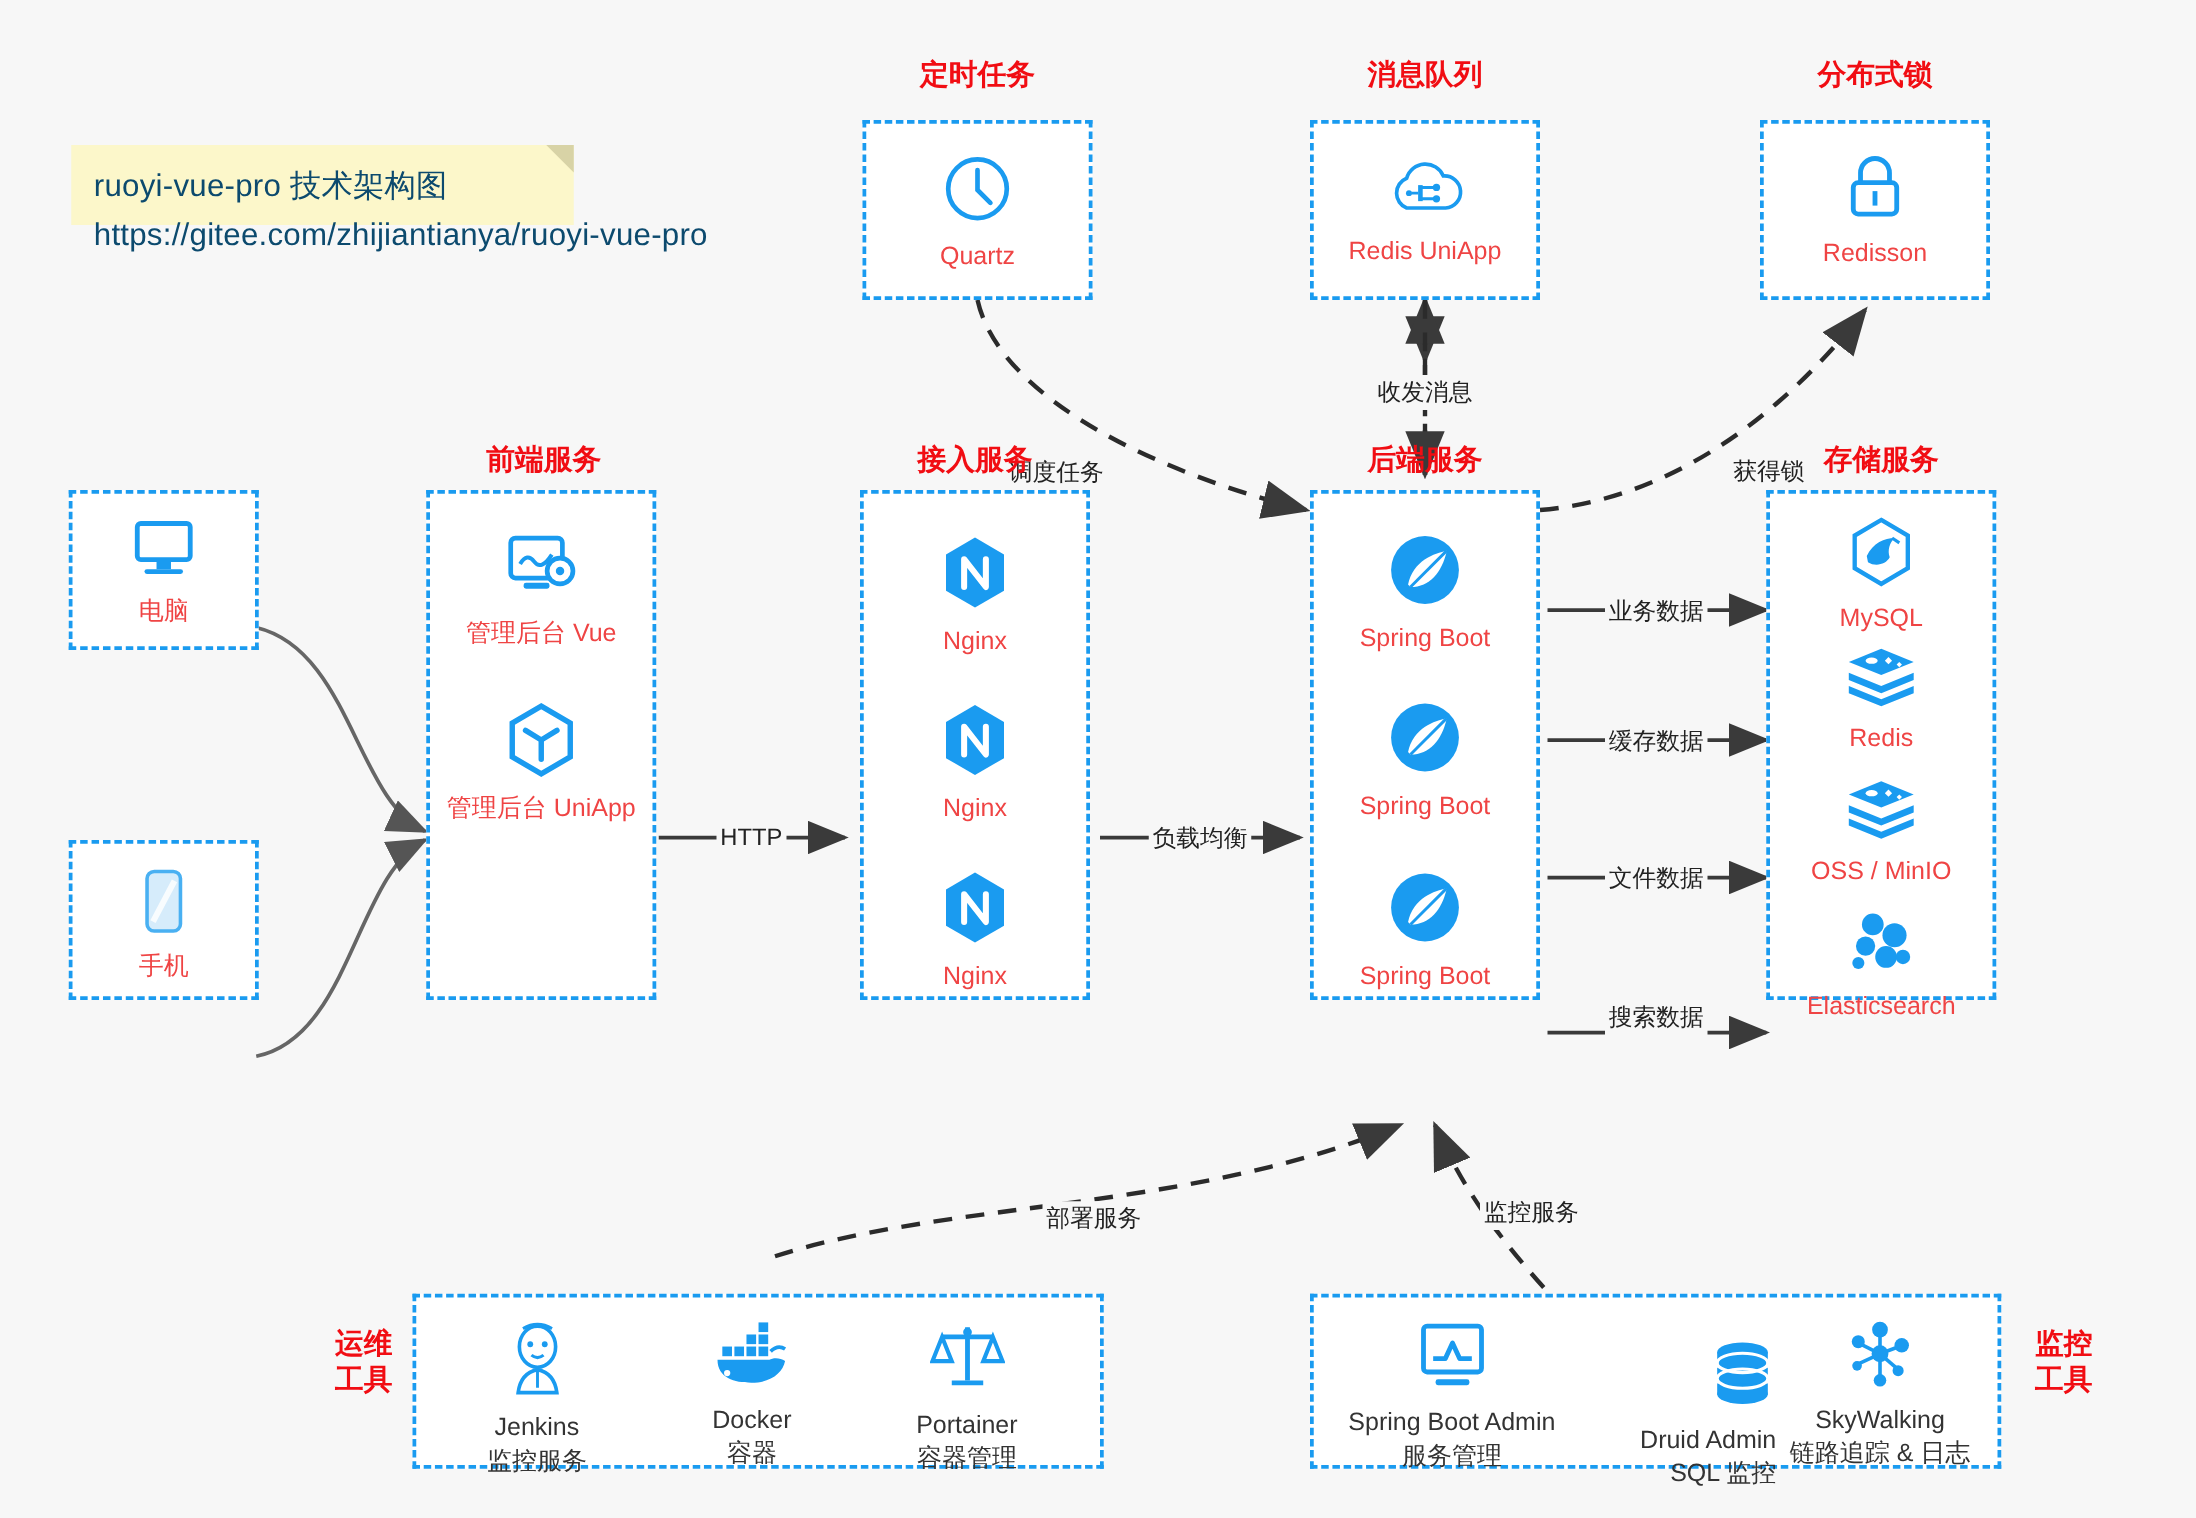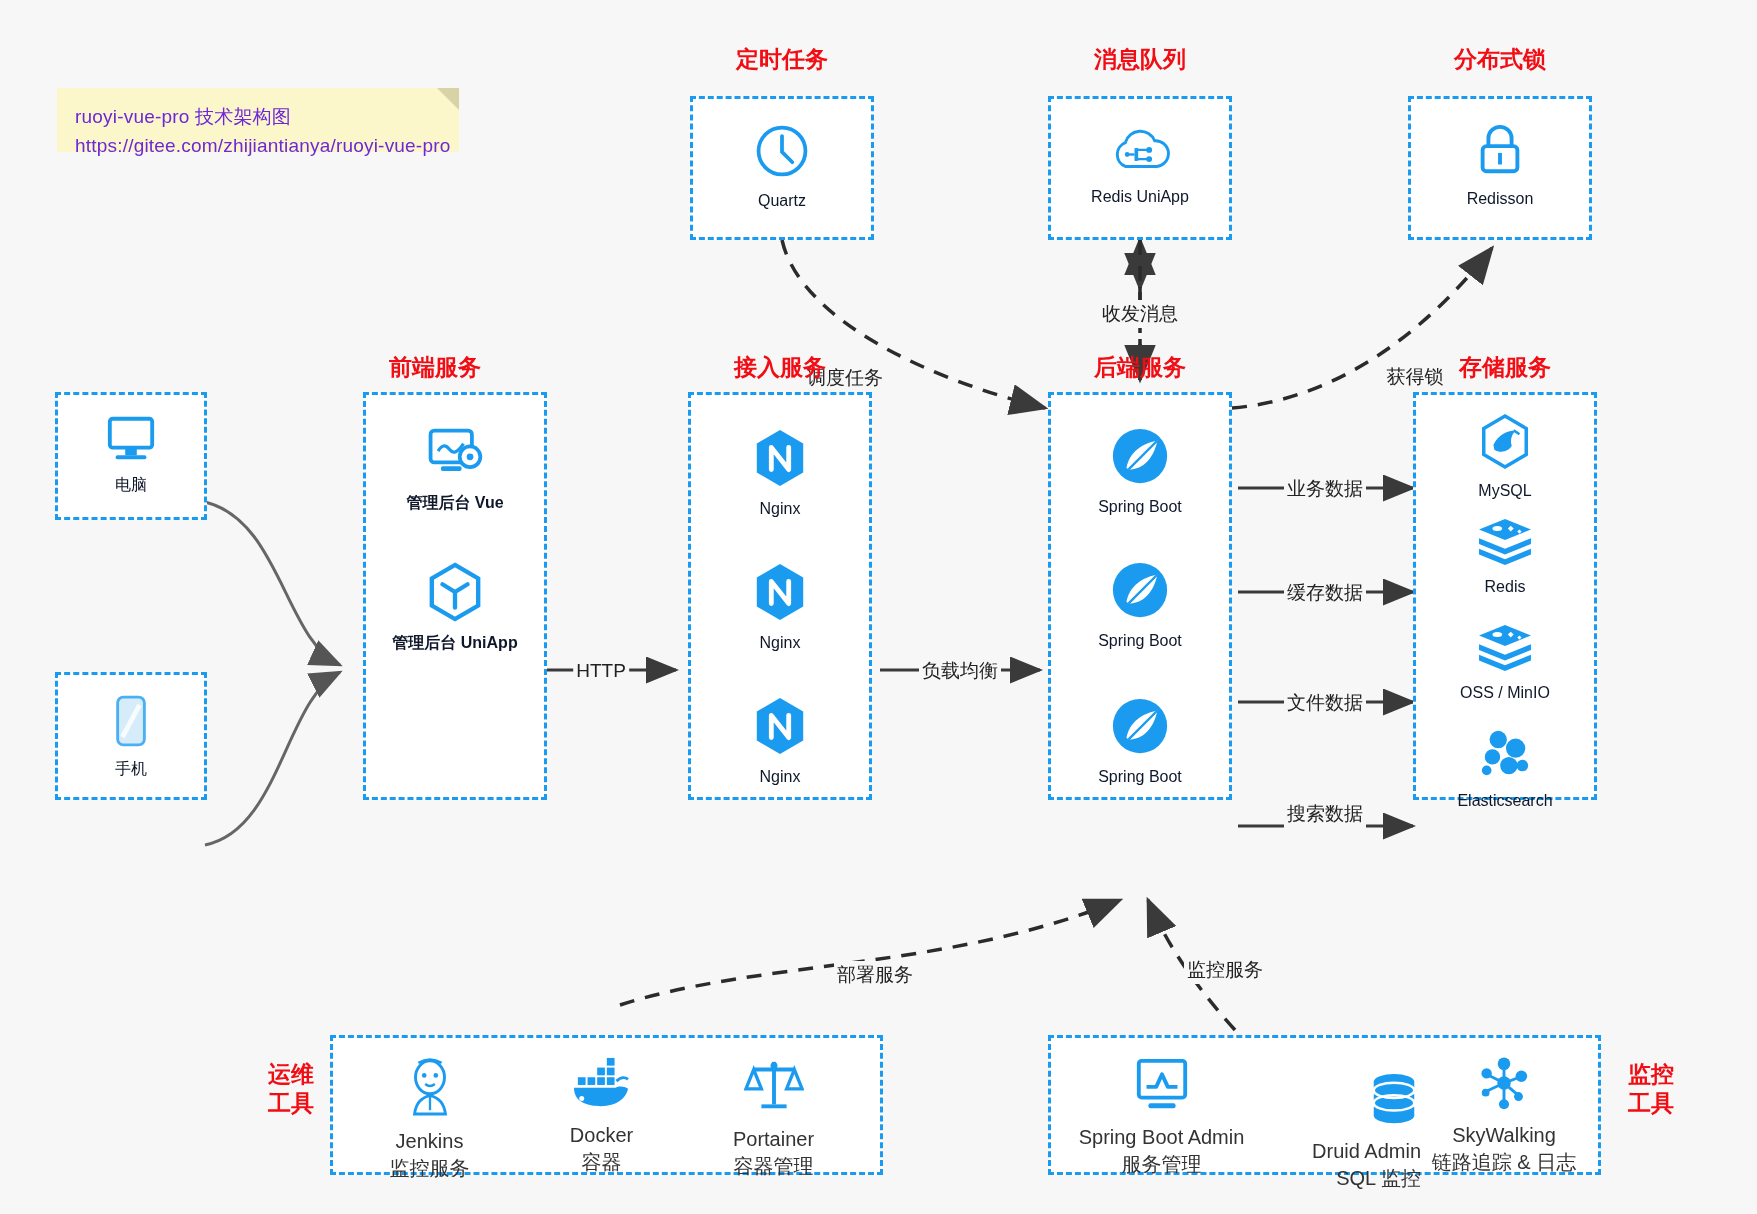--- a/index.html
+++ b/index.html
@@ -10,25 +10,26 @@
     overflow: hidden;
   }
   #canvas { position: relative; width: 1757px; height: 1214px; }
 
   svg.edges { position: absolute; left: 0; top: 0; width: 1757px; height: 1214px; pointer-events: none; }
 
   .note {
     position: absolute;
     background: #fcf7ca;
     padding: 14px 18px 16px 18px;
-    font-size: 19px;
+    font-size: 25px;
     line-height: 1.55;
-    color: #6d28d9;
+    color: #0c4a6e;
     letter-spacing: .2px;
     white-space: nowrap;
+    margin-top: 28px;
   }
   .note .fold {
     position: absolute; right: 0; top: 0;
     width: 0; height: 0;
     border-left: 22px solid transparent;
     border-top: 22px solid #d8d3a6;
   }
 
   .group {
     position: absolute;
@@ -45,21 +46,21 @@
   }
   .group-title.side { line-height: 1.25; }
 
   .node {
     position: absolute;
     width: 100%;
     text-align: center;
   }
   .node .ico { display: block; margin: 0 auto 6px auto; }
   .node .lbl {
-    font-size: 16px; color: #0f172a; line-height: 1.3; white-space: nowrap;
+    font-size: 20px; color: #ef4444; line-height: 1.3; white-space: nowrap;
   }
 
   .cell { position: absolute; text-align: center; }
   .cell .ico { display: block; margin: 0 auto 6px auto; }
   .cell .lbl { font-size: 20px; color: #333; line-height: 1.35; white-space: nowrap; }
 
   .edge-label {
     position: absolute;
     font-size: 19px;
     color: #222;
@@ -194,21 +195,21 @@
           <rect x="8" y="6" width="44" height="30" rx="3" fill="none" stroke="#1a9bf0" stroke-width="4"></rect>
           <rect x="24" y="36" width="12" height="8" fill="#1a9bf0"></rect>
           <rect x="14" y="44" width="32" height="4" rx="2" fill="#1a9bf0"></rect>
         </svg>
       </span>
       <span class="lbl">电脑</span>
     </div>
   </div>
 
   <div class="group-title" style="left:343px; top:352px; width:184px;">前端服务</div>
-  <div class="group" style="left:363px; top:392px; width:184px; height:408px;font-weight:bold;">
+  <div class="group" style="left:341px; top:392px; width:184px; height:408px;">
     <div class="node" style="top:30px;">
       <span class="ico">
         <svg width="62" height="58" viewBox="0 0 66 60">
           <rect x="7" y="5" width="44" height="34" rx="4" fill="none" stroke="#1a9bf0" stroke-width="4"></rect>
           <path d="M15,27 Q21,17 27,25 Q33,33 42,19" fill="none" stroke="#1a9bf0" stroke-width="3.4"></path>
           <rect x="18" y="43" width="22" height="5" rx="2" fill="#1a9bf0"></rect>
           <circle cx="49" cy="33" r="11" fill="#ffffff" stroke="#1a9bf0" stroke-width="4"></circle>
           <circle cx="49" cy="33" r="3.6" fill="#1a9bf0"></circle>
         </svg>
       </span>

